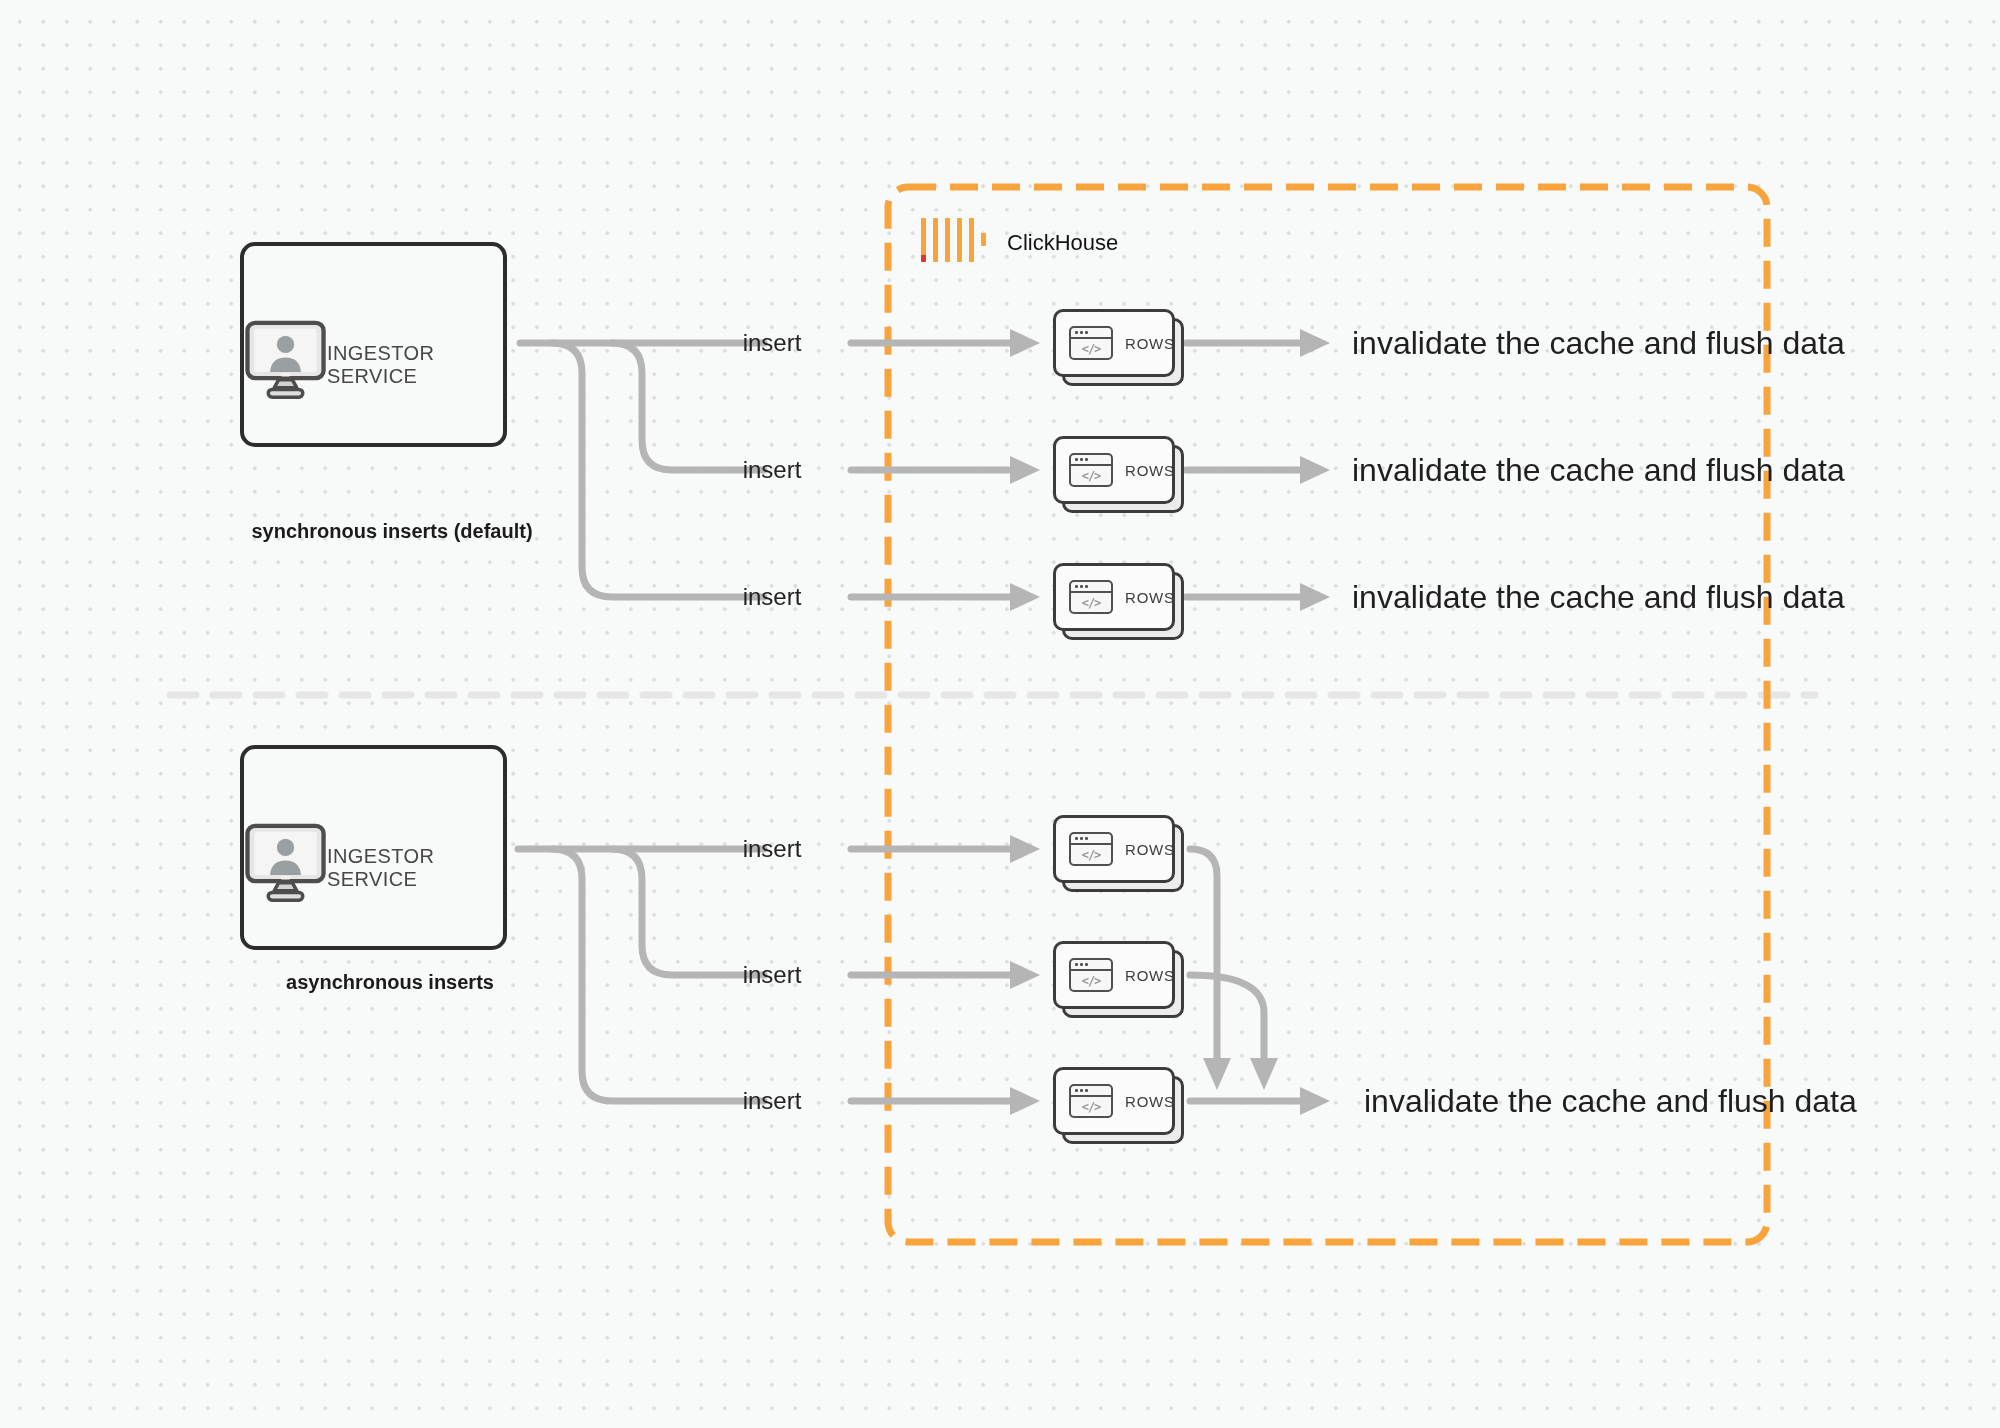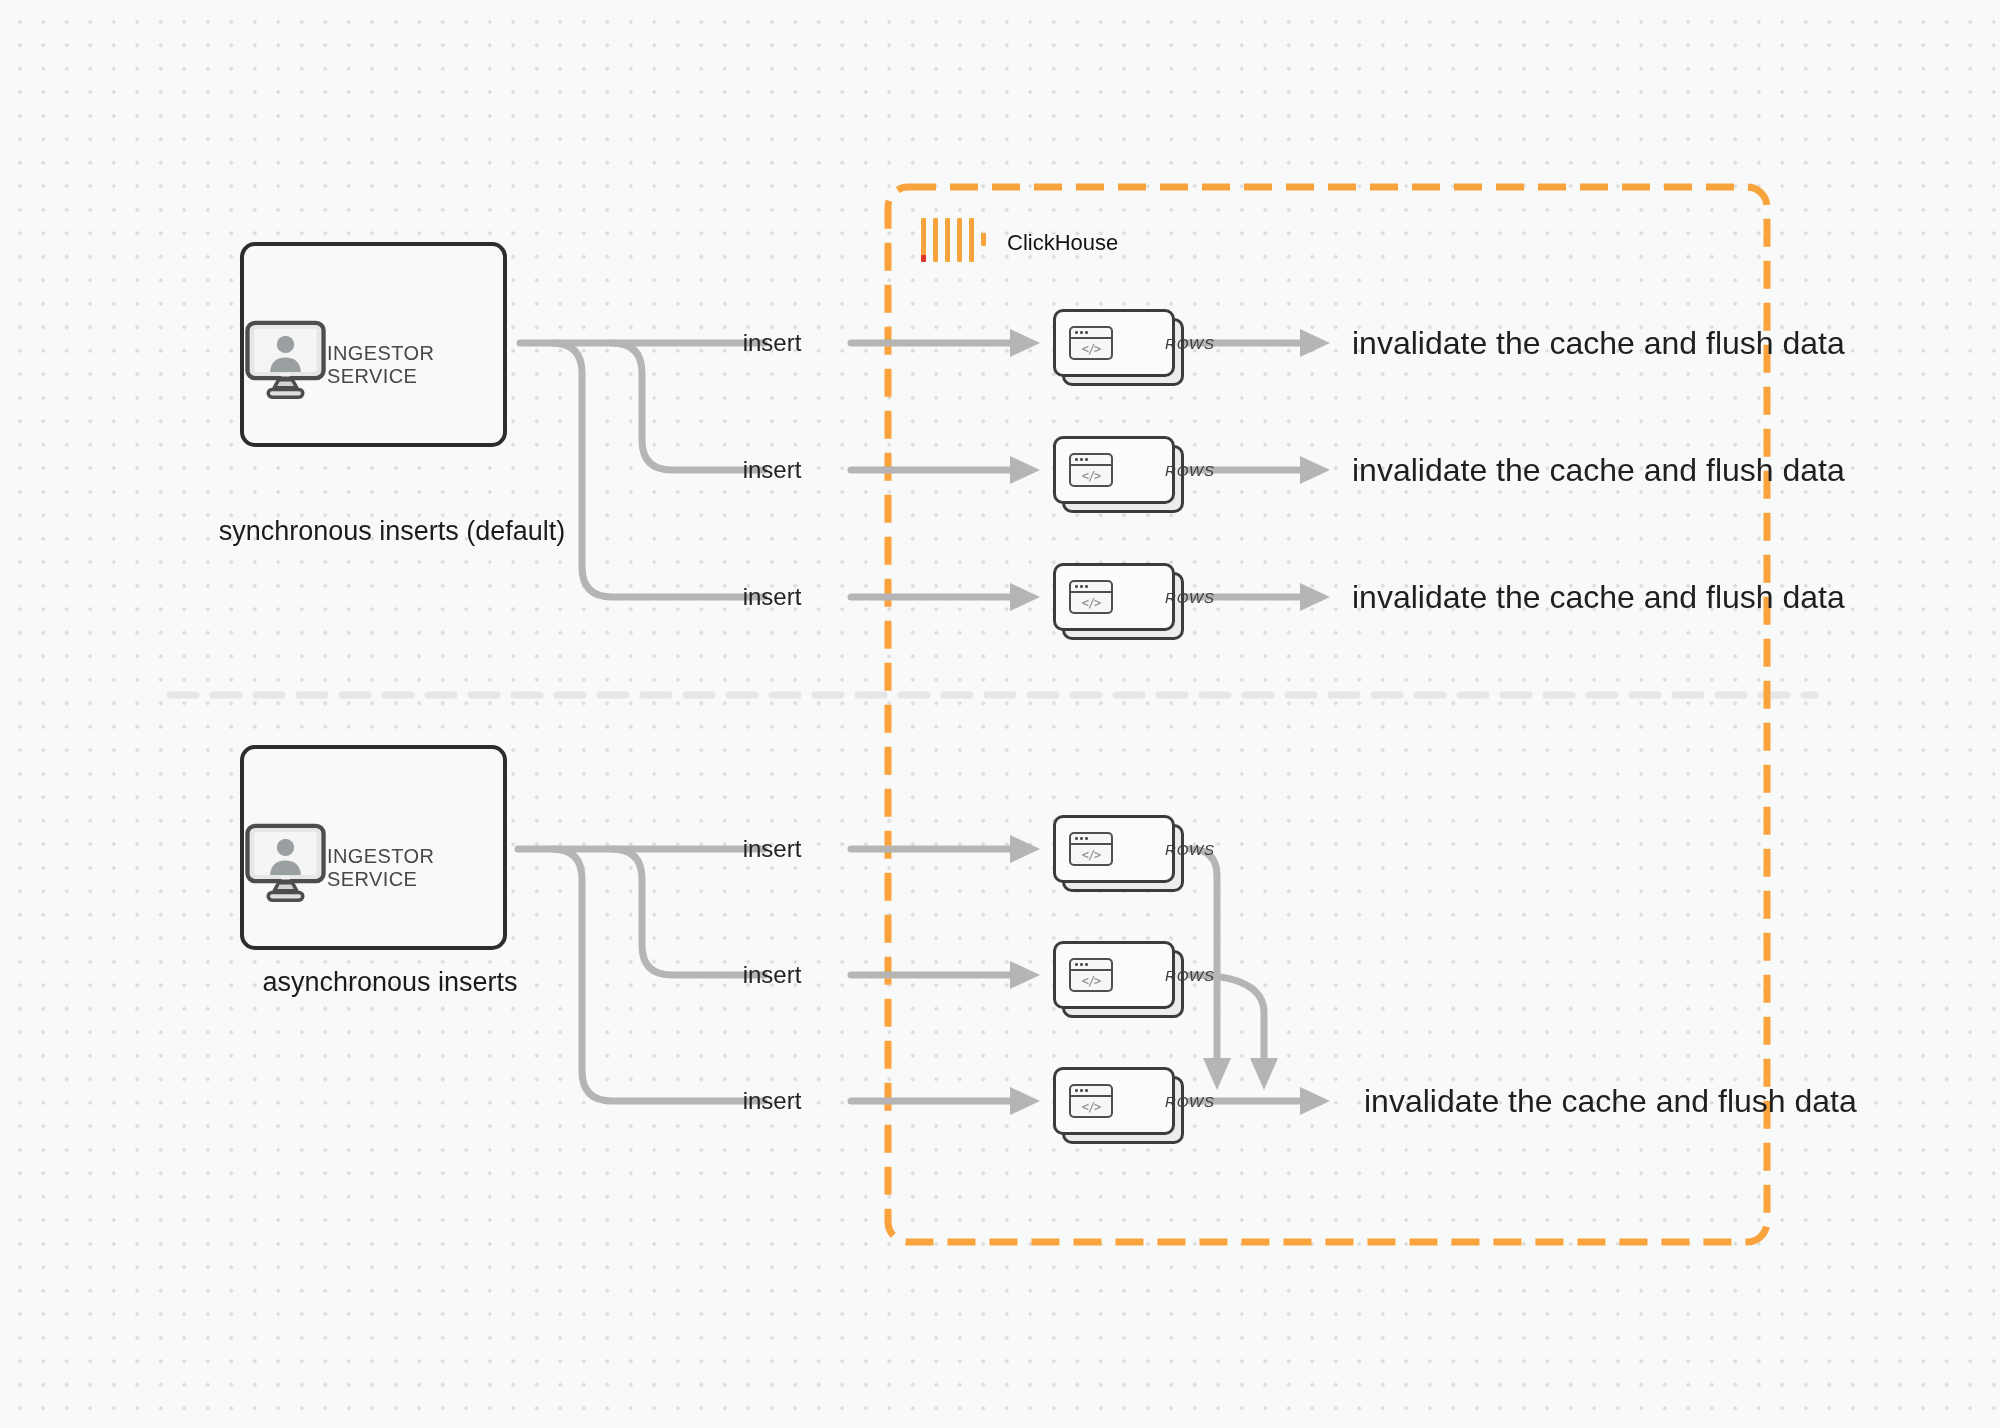--- a/index.html
+++ b/index.html
@@ -27,21 +27,21 @@
   }
   .ingestor.sync{left:240px;top:242px;}
   .ingestor.async{left:240px;top:745px;}
   .ingestor-label{
     margin-top:11px;font-size:20px;color:#474747;letter-spacing:.4px;
   }
 
   
   .caption{
     position:absolute;transform:translate(-50%,-50%);
-    font-size:27px;font-weight:normal;color:#1b1b1b;white-space:nowrap;
+    font-size:20px;font-weight:bold;color:#1b1b1b;white-space:nowrap;
   }
   .caption.sync{left:392px;top:531px;}
   .caption.async{left:390px;top:982px;}
 
   
   .ch-logo{position:absolute;left:921px;top:218px;display:flex;gap:7px;align-items:flex-start;}
   .ch-bar{width:5px;height:44px;background:#F9A33C;border-radius:1px;}
   .ch-bar.first{background:linear-gradient(to bottom,#F9A33C 37px,#E0352B 37px);}
   .ch-bar.short{height:13px;margin-top:15px;}
   .ch-title{
@@ -79,21 +79,21 @@
     height:9px;border-bottom:2px solid #4f4f4f;
     display:flex;align-items:center;gap:2.5px;padding-left:4px;
   }
   .mini-dot{width:2.5px;height:2.5px;border-radius:50%;background:#4f4f4f;}
   .mini-body{
     flex:1;display:flex;align-items:center;justify-content:center;
     font-family:"DejaVu Sans Mono",monospace;font-size:12px;font-weight:bold;color:#979797;
     letter-spacing:-1px;
   }
   .rows-text{
-    font-size:15px;font-style:italic;font-weight:500;color:#3d3d3d;letter-spacing:.8px;margin-left:40px;
+    font-size:15px;font-weight:500;color:#3d3d3d;letter-spacing:.8px;
   }
 
   
   .s-r1{top:343px;} .s-r2{top:470px;} .s-r3{top:597px;}
   .a-r1{top:849px;} .a-r2{top:975px;} .a-r3{top:1101px;}
   .insert-label{left:772px;}
   .result-label.sync{left:1340px;}
   .result-label.async{left:1352px;}
   .rows-card.s-c1{left:1053px;top:309px;}
   .rows-card.s-c2{left:1053px;top:436px;}

